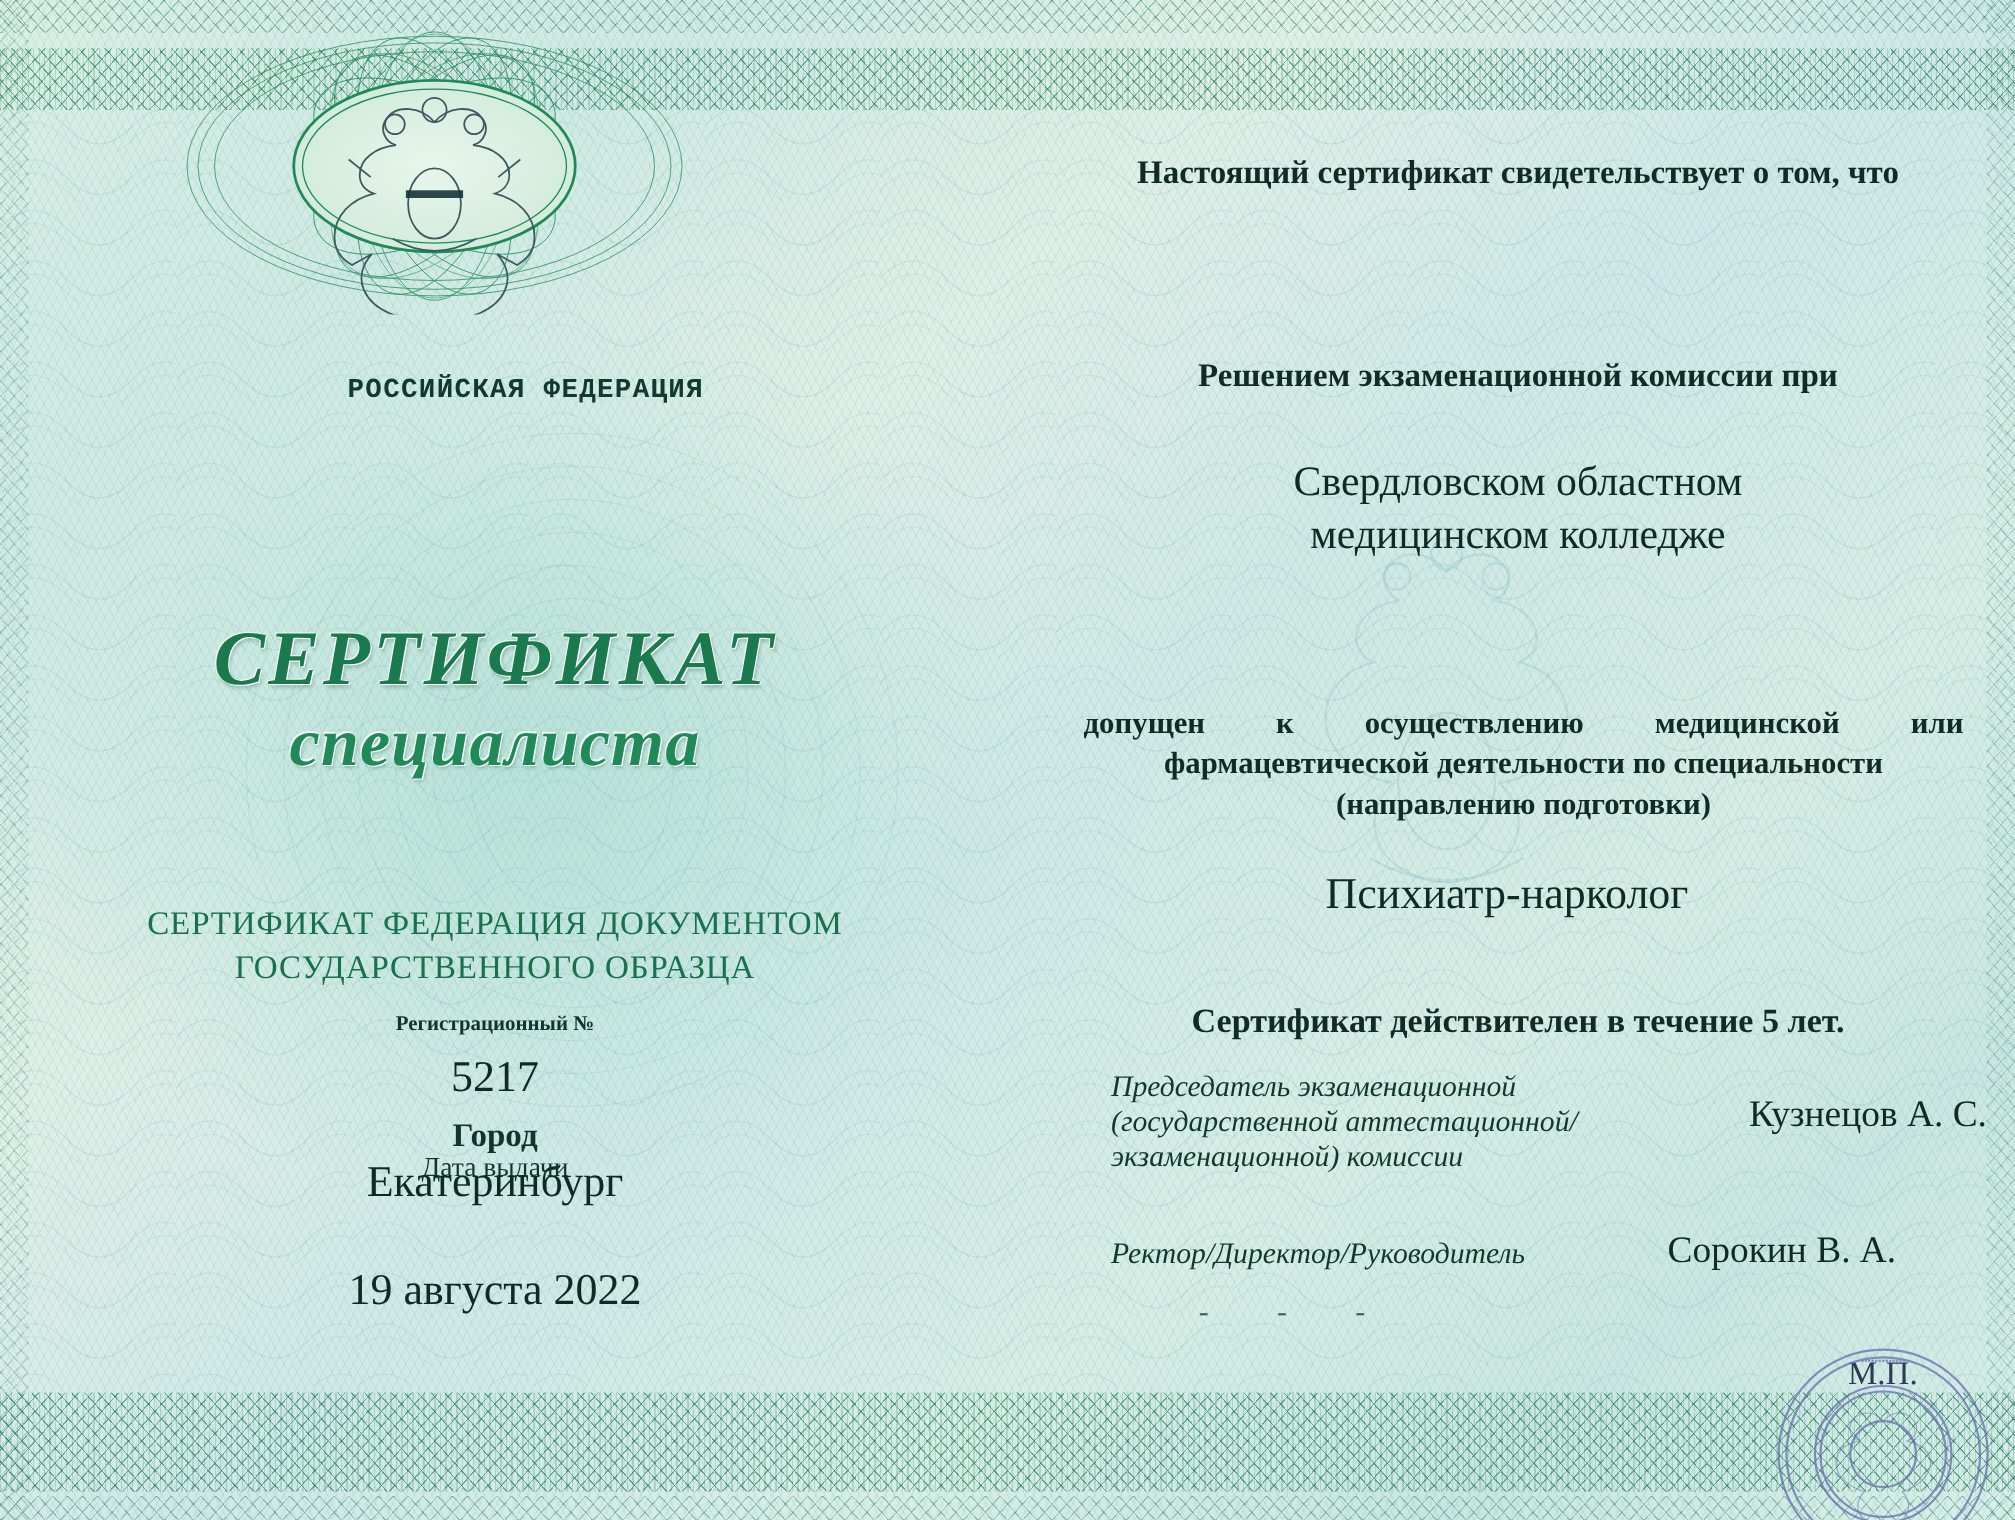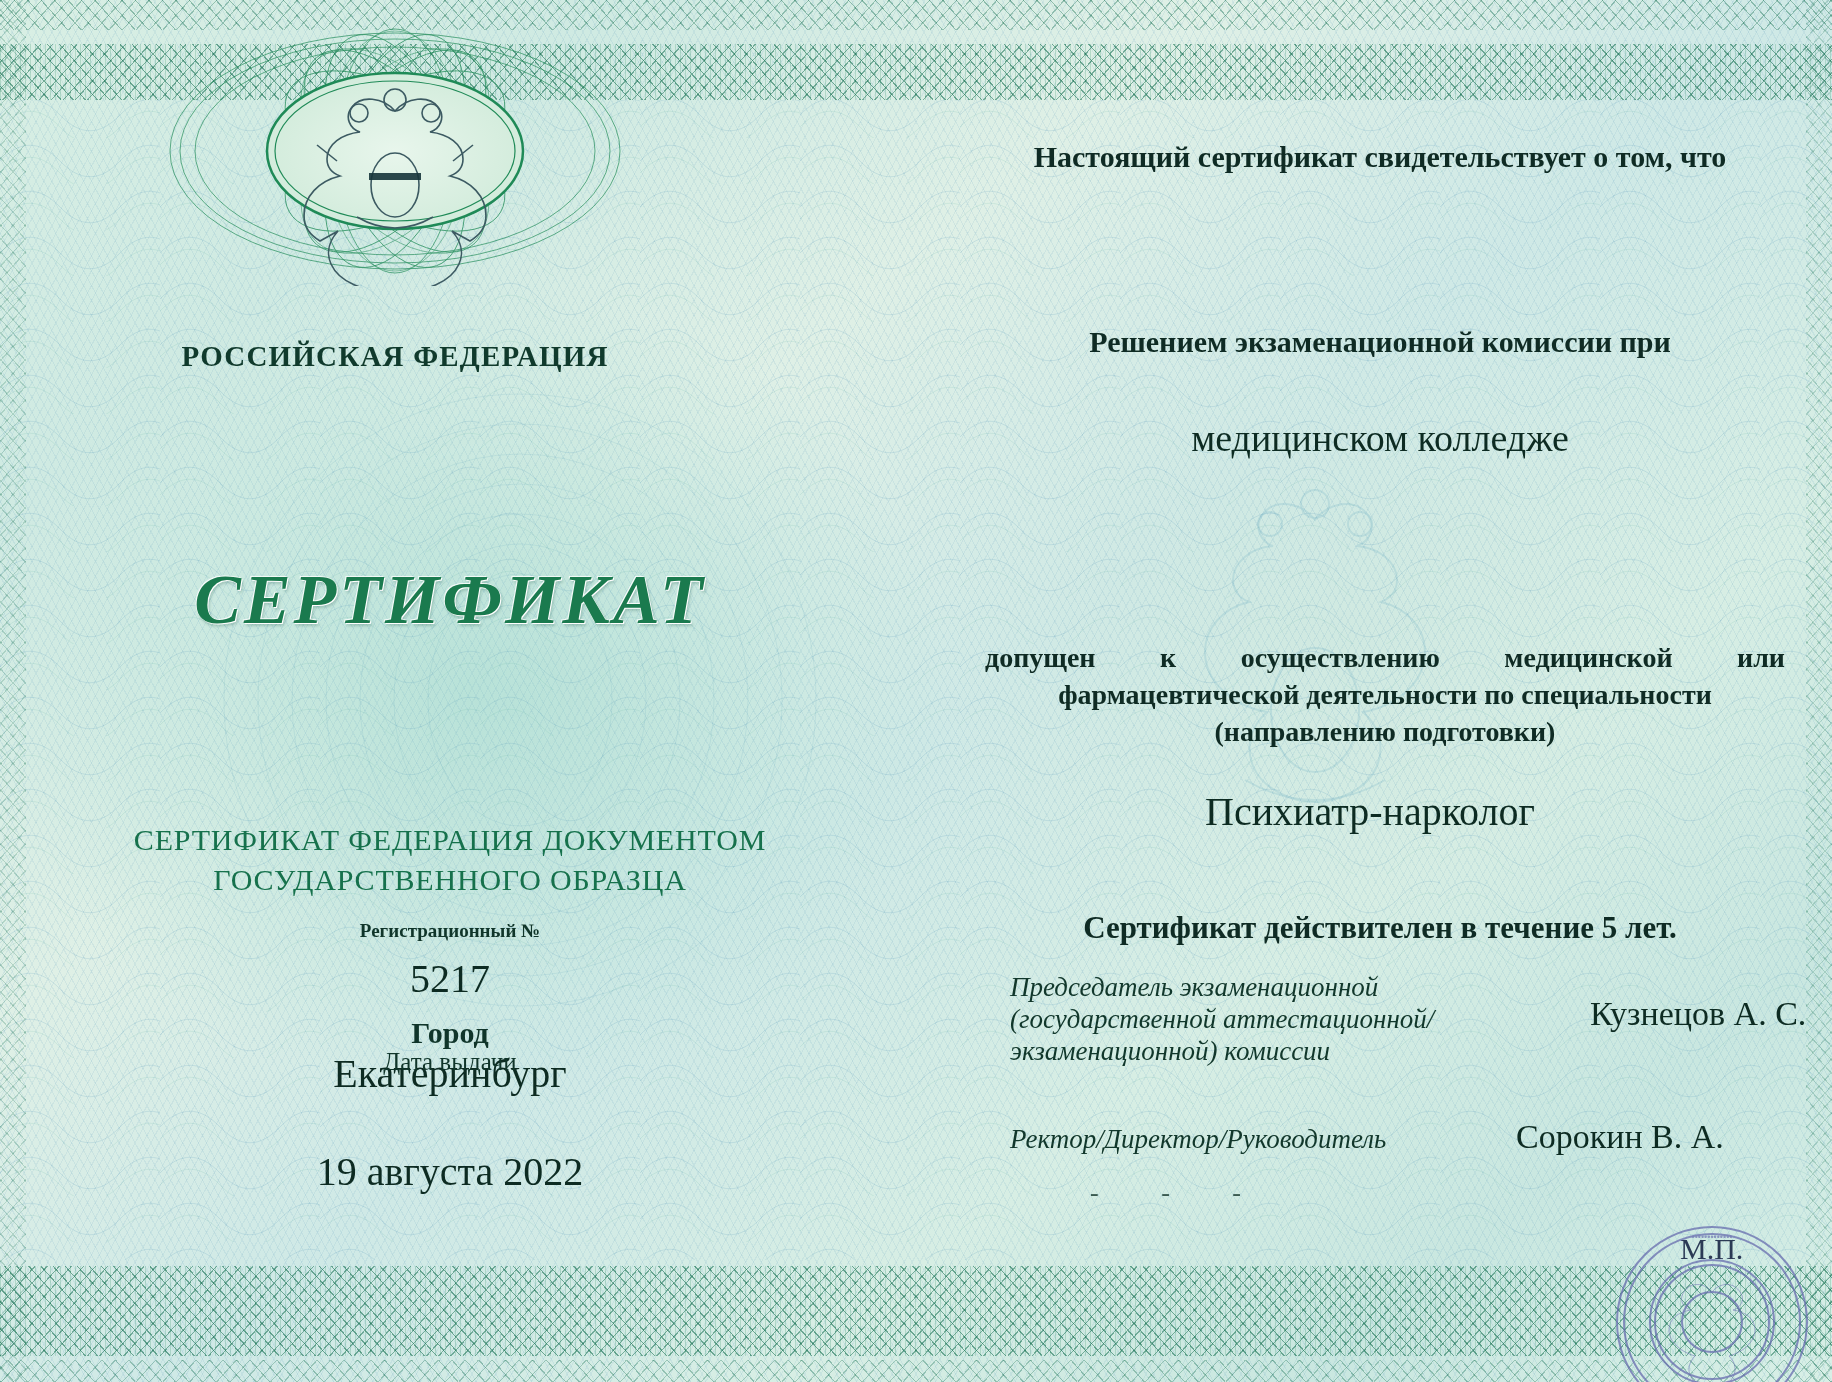--- a/index.html
+++ b/index.html
@@ -74,24 +74,24 @@
     left: 150px;
     top: 16px;
     width: 490px;
     height: 270px;
   }
   .rf-label {
     position: absolute;
     left: 150px;
     top: 340px;
     width: 490px;
-    text-align: center;
-    font-family: Liberation Serif, serif;
+    text-align: right;
+    font-family: Liberation Mono, monospace;
     font-weight: bold;
-    font-size: 29px;
+    font-size: 25px;
     letter-spacing: 1.2px;
     color: #103a2c;
   }
 
   .title-main {
     position: absolute;
     left: 90px;
     top: 560px;
     width: 720px;
     text-align: center;
@@ -354,39 +354,41 @@
         <line x1="-58" y1="6" x2="-78" y2="-10"></line>
         <line x1="58" y1="6" x2="78" y2="-10"></line>
       </g>
       <rect x="-26" y="22" width="52" height="7" fill="#16343a" opacity="0.9"></rect>
     </g>
   </svg>
 
   <div class="rf-label">РОССИЙСКАЯ ФЕДЕРАЦИЯ</div>
 
   <div class="title-main">СЕРТИФИКАТ</div>
+  <div class="title-sub">специалиста</div>
 
   <div class="state-doc">
     <div>СЕРТИФИКАТ ФЕДЕРАЦИЯ ДОКУМЕНТОМ</div>
     <div>ГОСУДАРСТВЕННОГО  ОБРАЗЦА</div>
   </div>
 
   <div class="reg-label">Регистрационный №</div>
   <div class="reg-value">5217</div>
 
   <div class="city-label">Город</div>
   <div class="city-value">Екатеринбург</div>
 
   <div class="date-label">Дата выдачи</div>
   <div class="date-value">19 августа 2022</div>
 
   <div class="r-intro">Настоящий сертификат свидетельствует о том, что</div>
   <div class="r-decision">Решением экзаменационной комиссии при</div>
 
   <div class="r-org">
+    <div>Свердловском областном</div>
     <div>медицинском колледже</div>
   </div>
 
   <div class="r-admitted">
     <div class="just">допущен к осуществлению медицинской или</div>
     <div>фармацевтической деятельности по специальности</div>
     <div>(направлению подготовки)</div>
   </div>
 
   <div class="r-speciality">Психиатр-нарколог</div>

